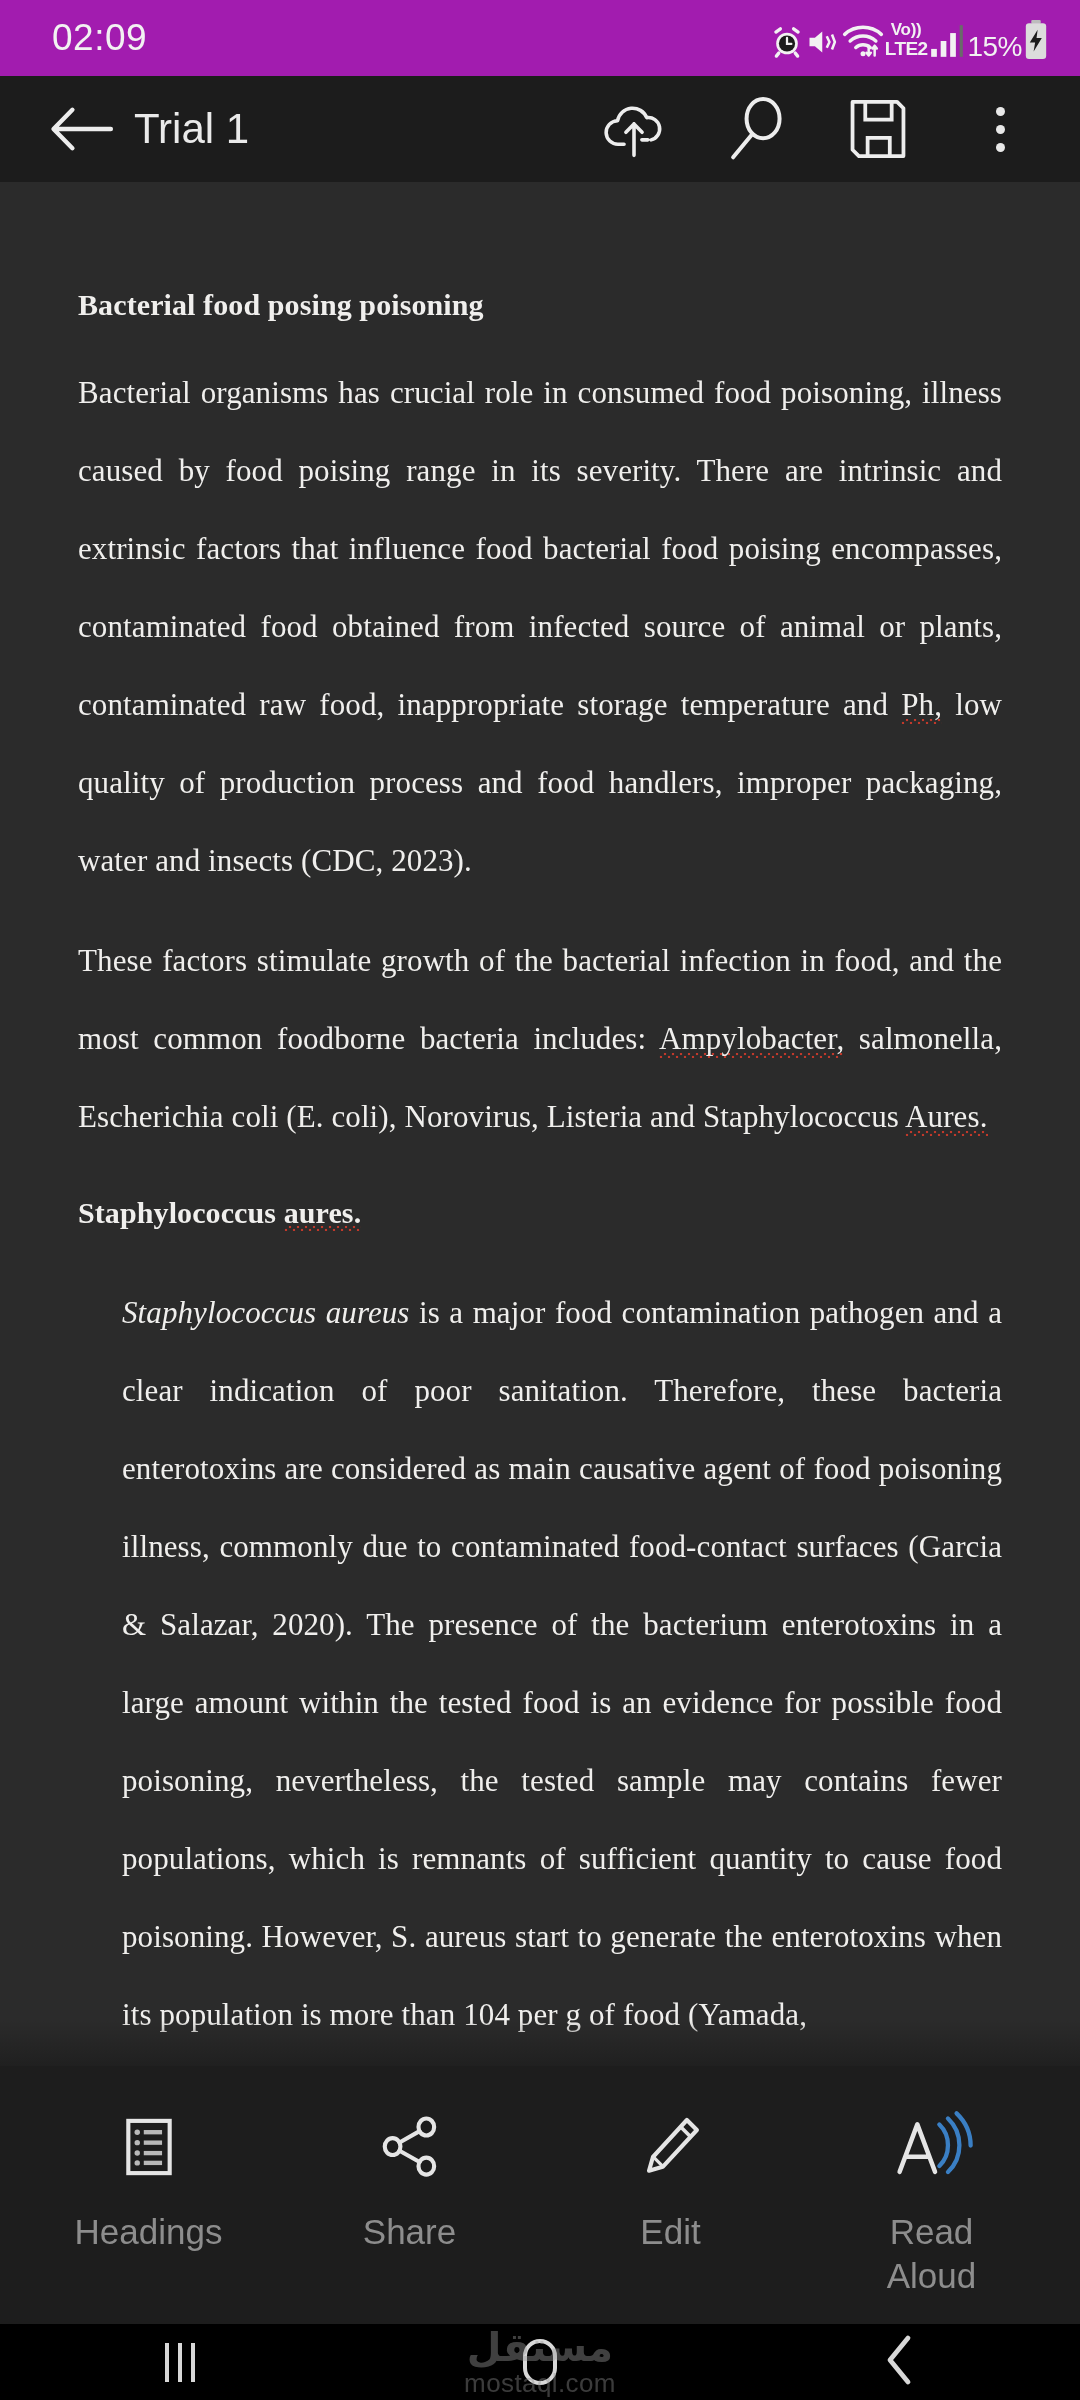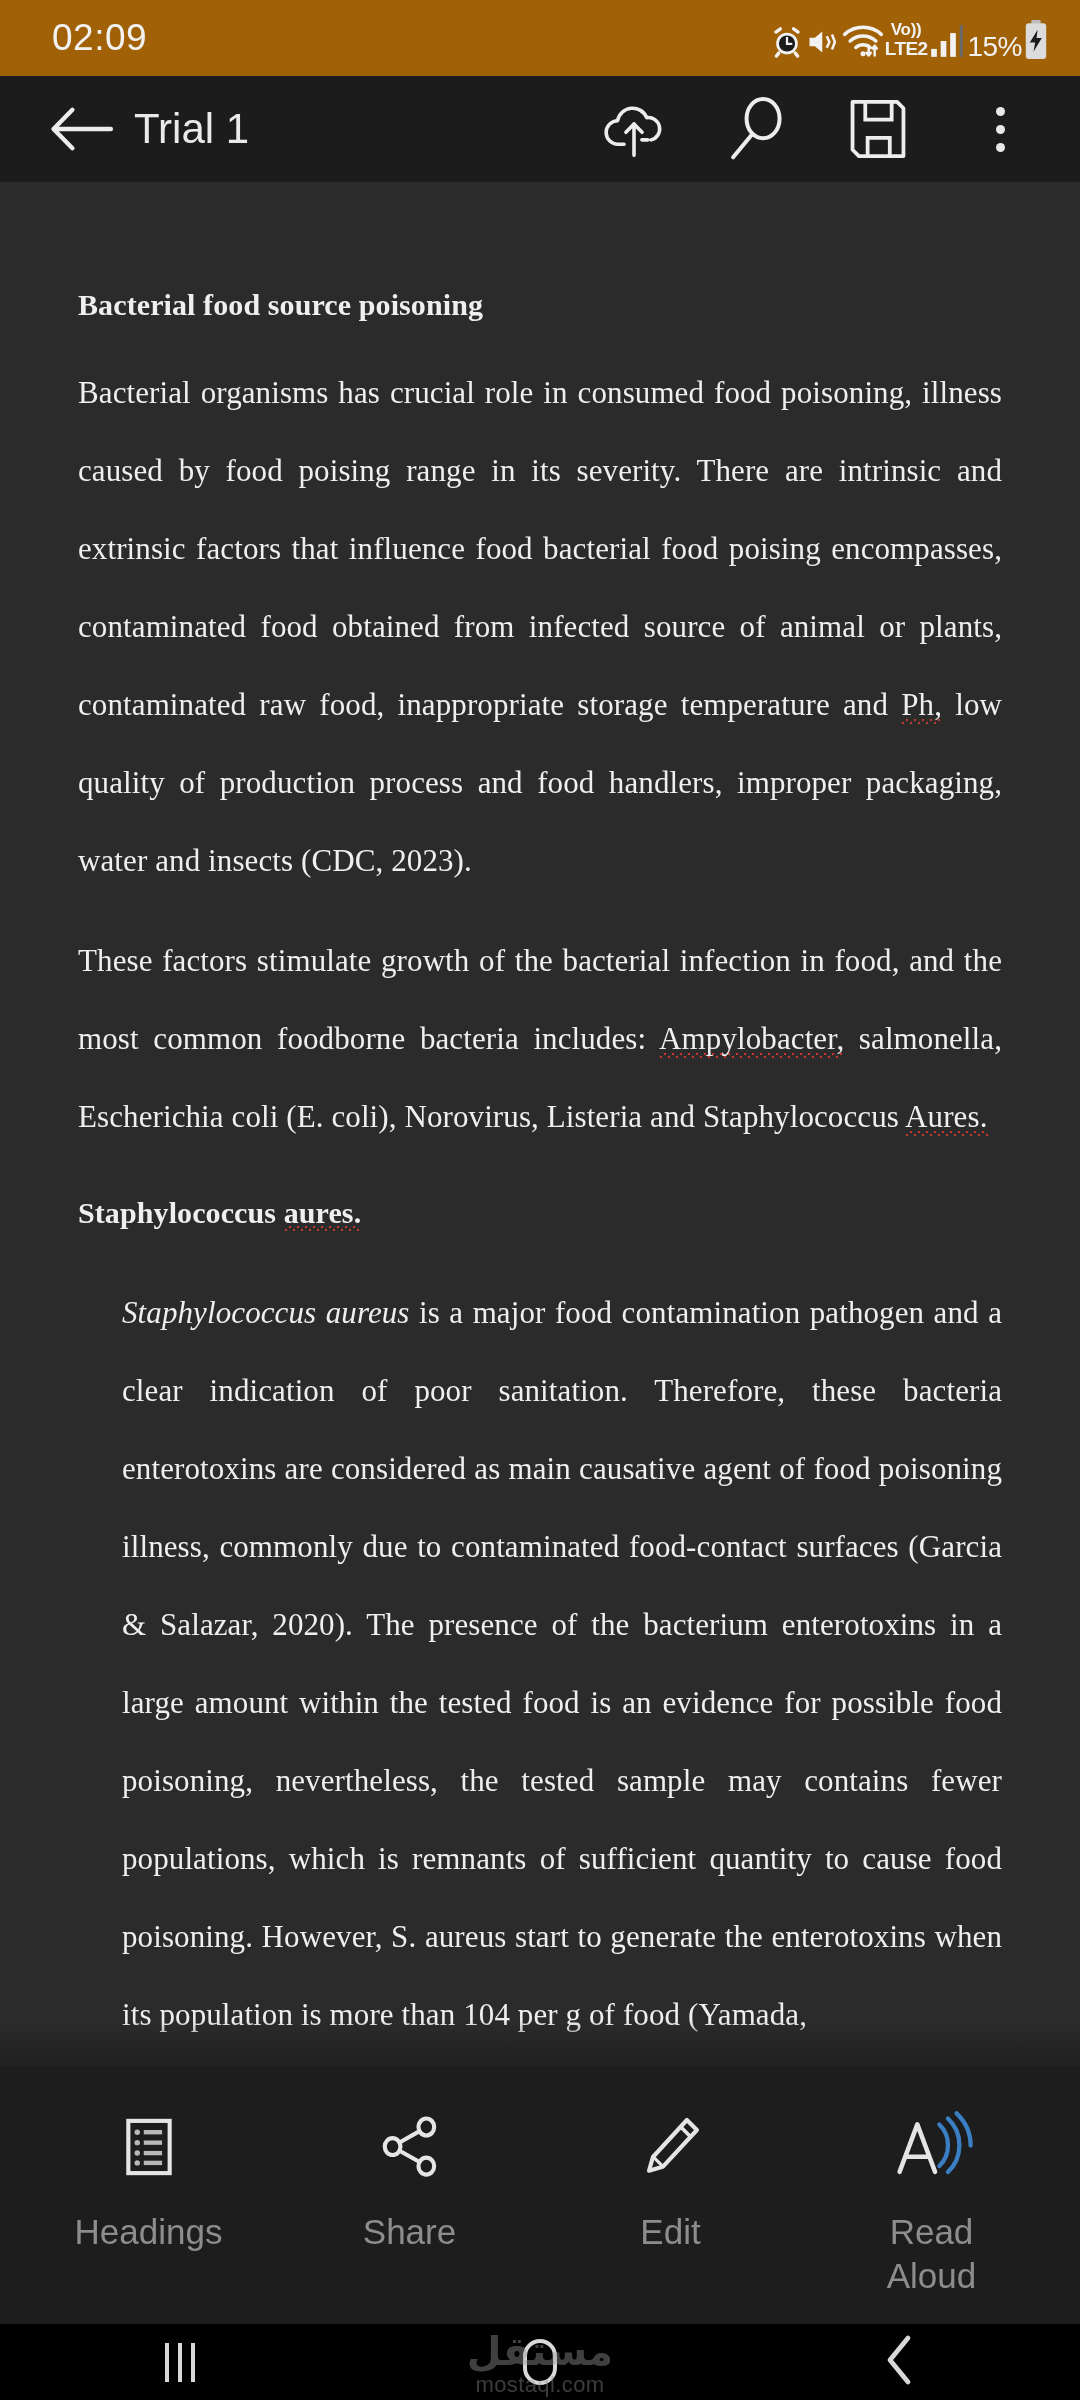--- a/index.html
+++ b/index.html
@@ -7,21 +7,21 @@
     width:1080px; height:2400px;
     background:#000;
     font-family:"Liberation Sans", sans-serif;
     overflow:hidden;
   }
   #screen { position:relative; width:1080px; height:2400px; background:#1c1c1c; }
 
   
   .statusbar{
     position:absolute; top:0; left:0; width:1080px; height:76px;
-    background:#a16207; display:flex; align-items:center;
+    background:#a21caf; display:flex; align-items:center;
     padding:0 30px 0 52px;
   }
   .clock{ color:#f2f2f2; font-size:37px; letter-spacing:.5px; }
   .status-right{ margin-left:auto; display:flex; align-items:flex-end; gap:0; height:44px; }
   .status-right svg{ display:block; }
   .volte{ display:flex; flex-direction:column; align-items:center; justify-content:flex-end;
           color:#f2f2f2; line-height:1; transform:translateY(-2px); }
   .volte .vo{ font-size:17px; font-weight:700; letter-spacing:-.3px; }
   .volte .lte{ font-size:19px; font-weight:700; letter-spacing:-.6px; margin-top:1px;}
   .batt-pct{ color:#f2f2f2; font-size:28px; letter-spacing:-.5px; transform:translateY(3px); }
@@ -101,21 +101,21 @@
   .home-pill{ width:34px; height:46px; border:4px solid #d8d8d8; border-radius:17px; }
 
   
   .watermark{
     position:absolute; bottom:4px; left:0; width:1080px;
     display:flex; flex-direction:column; align-items:center;
     pointer-events:none; opacity:.42;
   }
   .wm-ar{ color:#9a9a9a; font-size:40px; font-weight:700; line-height:1;
           font-family:"DejaVu Sans",sans-serif; }
-  .wm-en{ color:#8e8e8e; font-size:22px; line-height:1; margin-top:3px; letter-spacing:.4px; }
+  .wm-en{ color:#8e8e8e; font-size:26px; line-height:1; margin-top:3px; letter-spacing:.4px; }
 </style>
 </head>
 <body>
 
 <div id="screen">
 
   <div class="statusbar">
     <span class="clock">02:09</span>
 
     <div class="status-right">
@@ -220,21 +220,21 @@
             <i></i>
         </div>
       </div>
 
     </div>
   </div>
 
   <div class="page">
     <div class="doc">
 
-      <h3>Bacterial food source poisoning</h3>
+      <h3>Bacterial food posing poisoning</h3>
 
       <p><span>Bacterial organisms has crucial role in consumed food poisoning, illness caused by food poising range in its severity. There are intrinsic and extrinsic factors that influence food bacterial food poising encompasses, contaminated food obtained from infected source of animal or plants, contaminated raw food, inappropriate storage temperature and </span><span class="sp">Ph,</span><span> low quality of production process and food handlers, improper packaging, water and insects (CDC, 2023).</span></p>
 
       <p><span>These factors stimulate growth of the bacterial infection in food, and the most common foodborne bacteria includes: </span><span class="sp">Ampylobacter,</span><span> salmonella, Escherichia coli (E. coli), Norovirus, Listeria and Staphylococcus </span><span class="sp">Aures.</span></p>
 
       <h3 class="second"><span>Staphylococcus </span><span class="sp">aures.</span></h3>
 
       <p class="tight"><span class="it">Staphylococcus aureus</span><span> is a major food contamination pathogen and a clear indication of poor sanitation. Therefore, these bacteria enterotoxins are considered as main causative agent of food poisoning illness, commonly due to contaminated food-contact surfaces (Garcia &amp; Salazar, 2020). The presence of the bacterium enterotoxins in a large amount within the tested food is an evidence for possible food poisoning, nevertheless, the tested sample may contains fewer populations, which is remnants of sufficient quantity to cause food poisoning. However, S. aureus start to generate the enterotoxins when its population is more than 104 per g of food (Yamada,</span></p>
 
     </div>

